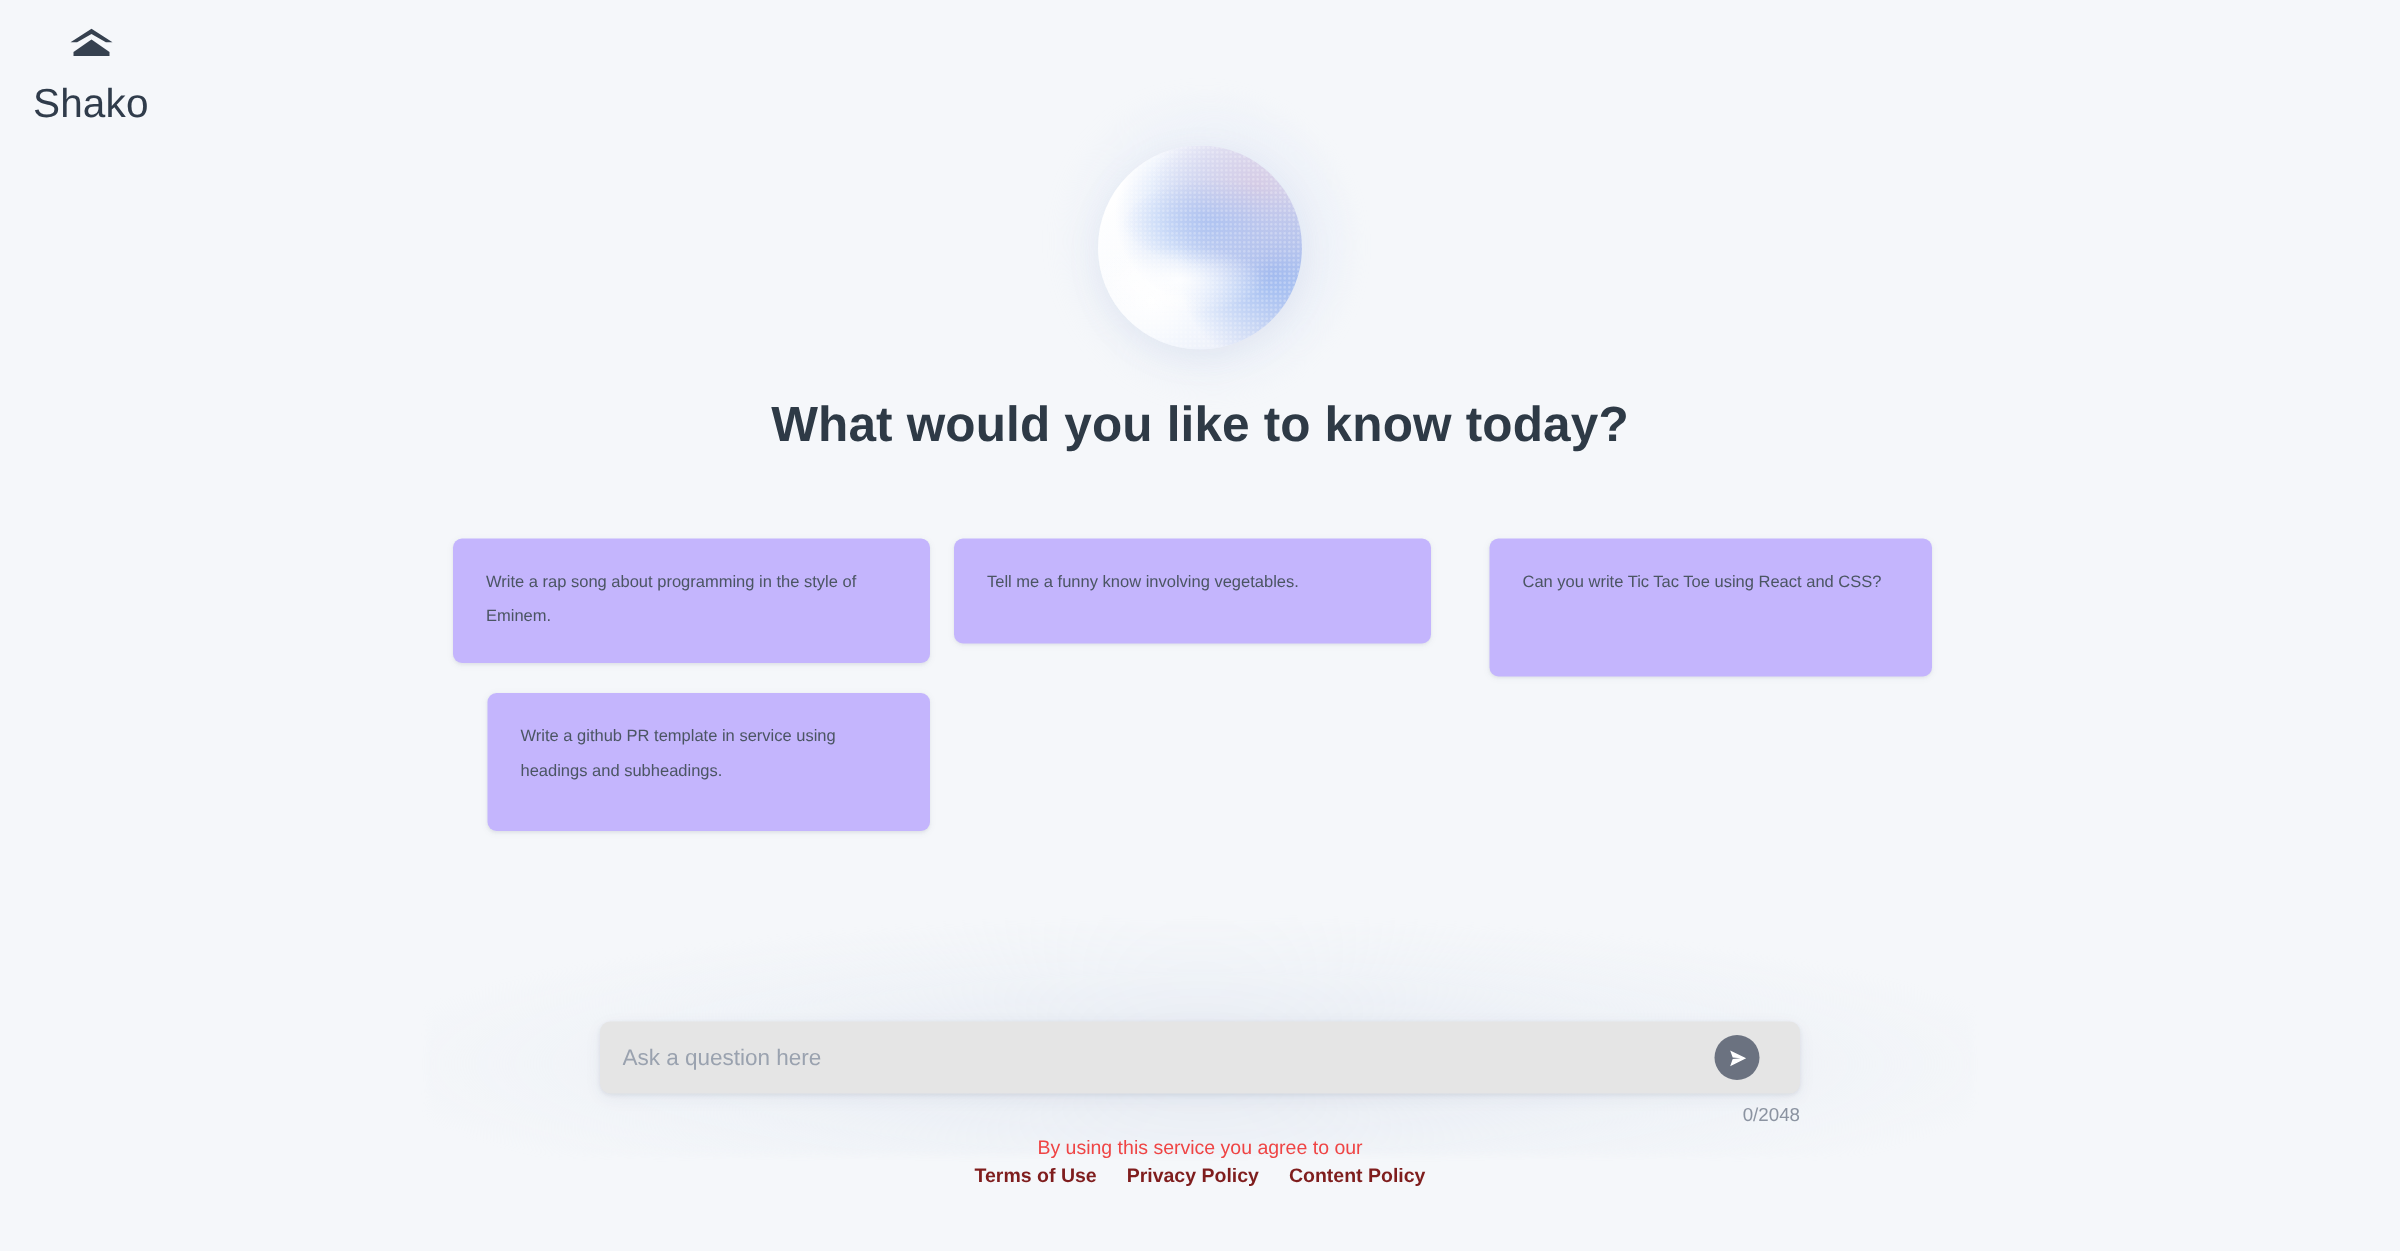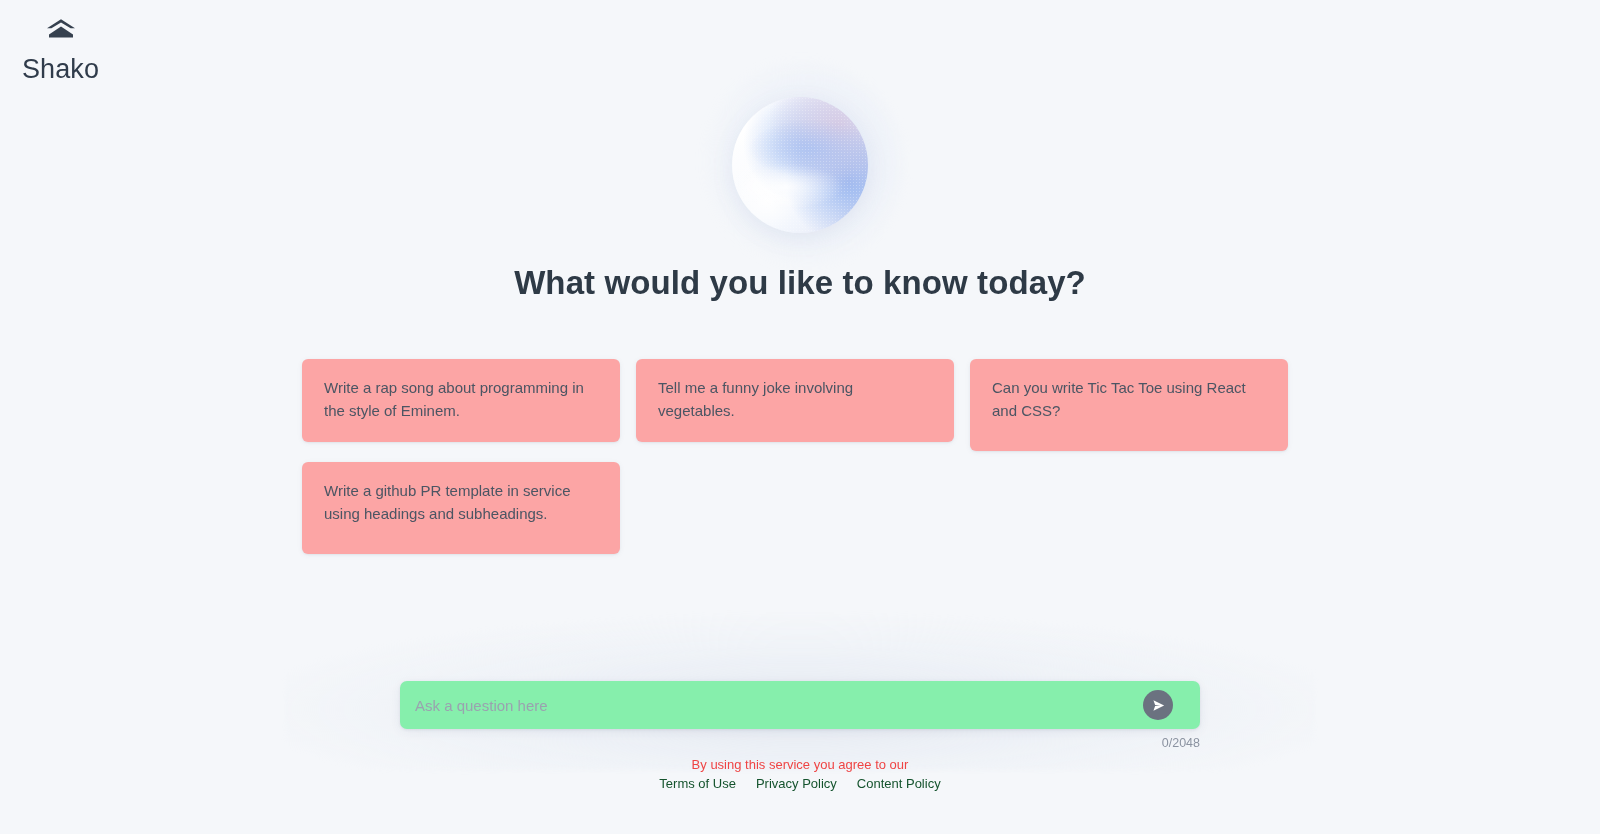--- a/index.html
+++ b/index.html
@@ -124,31 +124,31 @@
     transform: translateX(-50%);
     top: 359px;
     width: 996px;
     display: grid;
     grid-template-columns: repeat(3, 318px);
     column-gap: 16px;
     row-gap: 11px;
     align-items: start;
   }
   .card {
-    background: #fca5a5;
+    background: #c4b5fd;
     border-radius: 6px;
     box-shadow: 0 1px 2px rgba(60,75,100,0.08), 0 1px 6px rgba(60,75,100,0.05);
     padding: 18px 22px 20px 22px;
     min-height: 70px;
     cursor: pointer;
-    font-size: 15px;
+    font-size: 11px;
     line-height: 22.6px;
     color: #4b5563;
   }
-  .card.row2 { min-height: 92px; }
+  .card.row2 { min-height: 92px; margin-left: 23px; }
 
   
   .composer-halo {
     position: absolute;
     left: 50%;
     transform: translateX(-50%);
     top: 610px;
     width: 1030px;
     height: 160px;
     border-radius: 26px;
@@ -158,21 +158,21 @@
         rgba(245,247,250,0) 78%);
     filter: blur(2px);
   }
   .composer {
     position: absolute;
     left: 50%;
     transform: translateX(-50%);
     top: 681px;
     width: 800px;
     height: 48px;
-    background: #86efac;
+    background: #e5e5e5;
     border-radius: 7px;
     box-shadow: 0 1px 3px rgba(55,70,95,0.10), 0 3px 12px rgba(55,70,95,0.06);
     display: flex;
     align-items: center;
     padding: 0 24px 0 15px;
   }
   .composer-input {
     flex: 1;
     border: 0;
     outline: 0;
@@ -226,23 +226,24 @@
     left: 0;
     top: 776px;
     width: 1600px;
     text-align: center;
     display: flex;
     justify-content: center;
     gap: 20px;
   }
   .legal-links a {
     font-size: 13px;
-    color: #14532d;
+    color: #7f1d1d;
     text-decoration: none;
     cursor: pointer;
+    font-weight: bold;
   }
 </style>
 </head>
 <body>
 
 <div class="brand">
   <span class="brand-icon">
     <svg class="brand-icon" viewBox="0 0 32 32" aria-hidden="true">
       <path d="M16 5.2 L30 14.2 L25.6 14.2 L16 8.6 L6.4 14.2 L2 14.2 Z" fill="#36414f"></path>
       <path d="M16 12.4 L28 20.6 L28 23.4 L4 23.4 L4 20.6 Z" fill="#36414f"></path>
@@ -258,21 +259,21 @@
     <div class="orb">
       <div class="orb-swirl"></div>
       <div class="orb-dither"></div>
     </div>
   </div>
 
   <h1 class="headline">What would you like to know today?</h1>
 
   <div class="cards">
     <div class="card">Write a rap song about programming in the style of Eminem.</div>
-    <div class="card">Tell me a funny joke involving vegetables.</div>
+    <div class="card">Tell me a funny know involving vegetables.</div>
     <div class="card row2">Can you write Tic Tac Toe using React and CSS?</div>
     <div class="card row2">Write a github PR template in service using headings and subheadings.</div>
   </div>
 
   <div class="composer-halo"></div>
 
   <div class="composer">
     <input class="composer-input" type="text" placeholder="Ask a question here" style="">
     <button class="send-button">
       <span>

